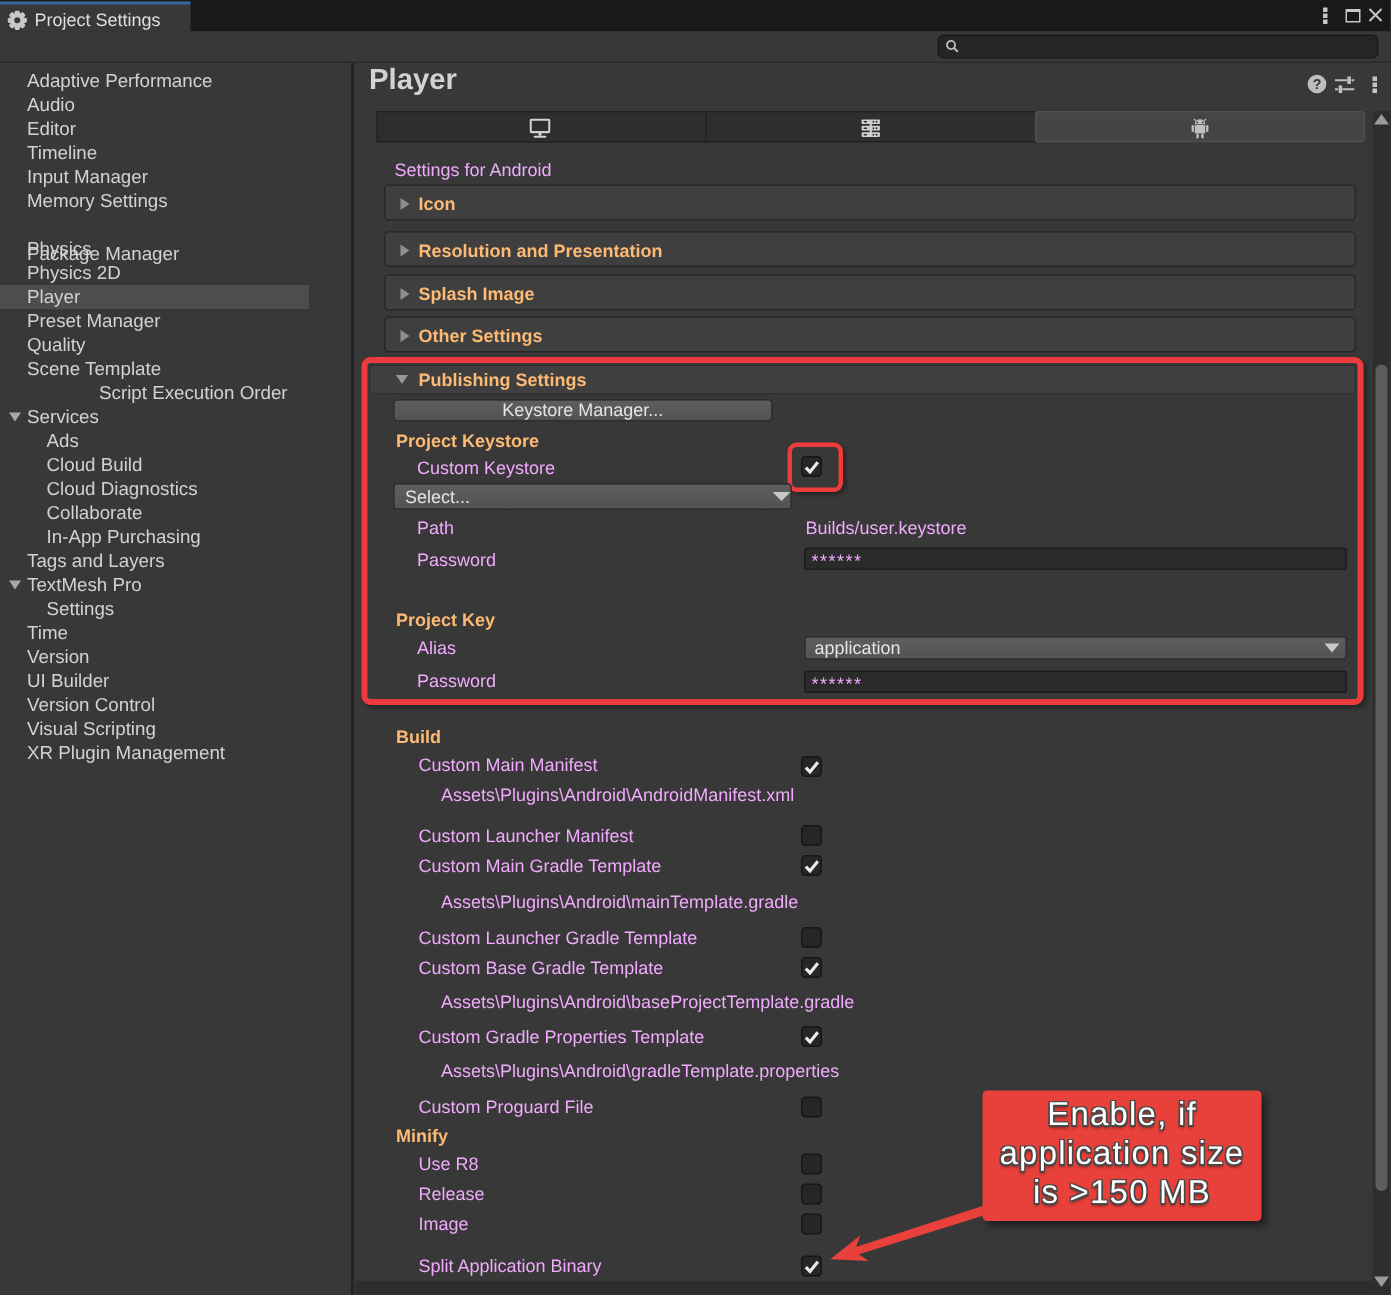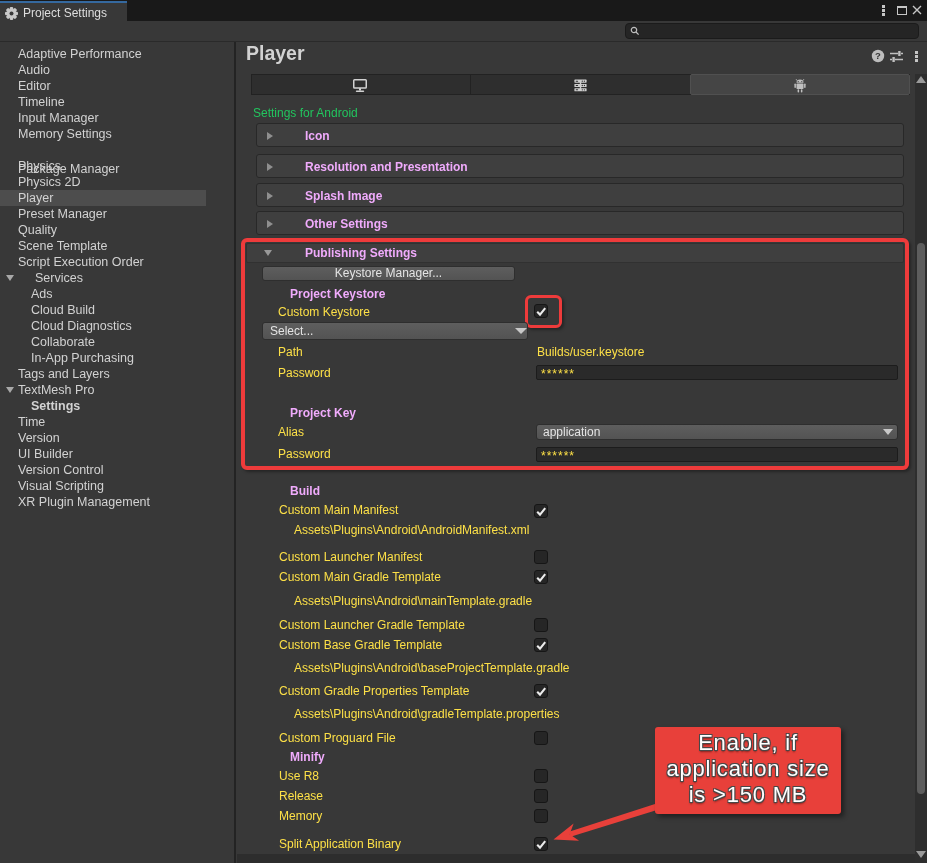--- a/index.html
+++ b/index.html
@@ -1,20 +1,20 @@
 <!DOCTYPE html>
 <html><head>
 <meta charset="utf-8">
 <style>
 * { margin:0; padding:0; box-sizing:border-box; }
 html,body { width:927px; height:863px; }
 body { background:#383838; font-family:"Liberation Sans",sans-serif; position:relative; overflow:hidden; }
 .abs { position:absolute; }
-.t { position:absolute; font-size:12px; line-height:16px; height:16px; white-space:nowrap; color:#fde047; }
-.b { font-weight:bold; color:#f0abfc;margin-left:26px; }
+.t { position:absolute; font-size:12px; line-height:16px; height:16px; white-space:nowrap; color:#f0abfc; }
+.b { font-weight:bold; color:#fdba74; }
 .hdr { position:absolute; left:256px; width:648px; height:24px; background:#3f3f3f; border:1px solid #282828; border-radius:3px; }
 .tri-r { width:0; height:0; border-top:4px solid transparent; border-bottom:4px solid transparent; border-left:6px solid #8f8f8f; }
 .tri-d { width:0; height:0; border-left:4.5px solid transparent; border-right:4.5px solid transparent; border-top:6px solid #989898; }
 .cb { position:absolute; width:14px; height:14px; background:#262626; border:1px solid #161616; border-radius:3px; }
 .dd { position:absolute; background:linear-gradient(180deg,#5e5e5e,#535353); border:1px solid #2e2e2e; border-radius:3px; }
 .in { position:absolute; background:#2a2a2a; border:1px solid #1c1c1c; border-radius:2px; }
 .si { position:absolute; left:0; width:206px; height:16px; }
 .si span { position:absolute; top:1px; font-size:12.5px; line-height:14px; color:#d2d2d2; white-space:nowrap; }
 </style>
 </head>
@@ -77,25 +77,25 @@
   </div>
 <div class="si" style="top:206px;">
     <span style="left:18px;">Preset Manager</span>
   </div>
 <div class="si" style="top:222px;">
     <span style="left:18px;">Quality</span>
   </div>
 <div class="si" style="top:238px;">
     <span style="left:18px;">Scene Template</span>
   </div>
-<div class="si" style="top:254px;">
+<div class="si" style="top:254px;margin-left:48px;">
     <span style="left:18px;">Script Execution Order</span>
   </div>
 <div class="si" style="top:270px;">
-    <span style="left:35px;">Services</span>
+    <span style="left:18px;">Services</span>
   </div>
 <div class="abs tri-d" style="left:5.5px;top:275px;border-top-color:#a8a8a8;"></div>
 <div class="si" style="top:286px;">
     <span style="left:31px;">Ads</span>
   </div>
 <div class="si" style="top:302px;">
     <span style="left:31px;">Cloud Build</span>
   </div>
 <div class="si" style="top:318px;">
     <span style="left:31px;">Cloud Diagnostics</span>
@@ -106,21 +106,21 @@
 <div class="si" style="top:350px;">
     <span style="left:31px;">In-App Purchasing</span>
   </div>
 <div class="si" style="top:366px;">
     <span style="left:18px;">Tags and Layers</span>
   </div>
 <div class="si" style="top:382px;">
     <span style="left:18px;">TextMesh Pro</span>
   </div>
 <div class="abs tri-d" style="left:5.5px;top:387px;border-top-color:#a8a8a8;"></div>
-<div class="si" style="top:398px;font-weight:bold;">
+<div class="si" style="top:398px;">
     <span style="left:31px;">Settings</span>
   </div>
 <div class="si" style="top:414px;">
     <span style="left:18px;">Time</span>
   </div>
 <div class="si" style="top:430px;">
     <span style="left:18px;">Version</span>
   </div>
 <div class="si" style="top:446px;">
     <span style="left:18px;">UI Builder</span>
@@ -179,21 +179,21 @@
   <path d="M4.1 2.6 L3.1 1.2 M9.9 2.6 L10.9 1.2" stroke="#c0c0c0" stroke-width="0.9"></path>
   <circle cx="5.2" cy="3.6" r="0.55" fill="#2e2e2e"></circle>
   <circle cx="8.8" cy="3.6" r="0.55" fill="#2e2e2e"></circle>
   <rect x="3.5" y="5.4" width="7" height="5.6" rx="0.8"></rect>
   <rect x="1.4" y="5.4" width="1.5" height="4.6" rx="0.75"></rect>
   <rect x="11.1" y="5.4" width="1.5" height="4.6" rx="0.75"></rect>
   <rect x="4.6" y="11.2" width="1.5" height="3.2" rx="0.7"></rect>
   <rect x="7.9" y="11.2" width="1.5" height="3.2" rx="0.7"></rect>
  </g>
 </svg>
-<div class="t" style="left:253px;top:105px;color:#22c55e;">Settings for Android</div>
+<div class="t" style="left:263px;top:105px;color:#f0abfc;">Settings for Android</div>
 <div class="hdr" style="top:123px;">
     <div class="tri-r" style="position:absolute;left:10px;top:8px;"></div>
     <div class="t b" style="left:22px;top:4px;">Icon</div>
   </div>
 <div class="hdr" style="top:154px;">
     <div class="tri-r" style="position:absolute;left:10px;top:8px;"></div>
     <div class="t b" style="left:22px;top:4px;">Resolution and Presentation</div>
   </div>
 <div class="hdr" style="top:183px;">
     <div class="tri-r" style="position:absolute;left:10px;top:8px;"></div>
@@ -262,21 +262,21 @@
     <path d="M2.2 6.8 L5 9.6 L10.2 3.2" fill="none" stroke="#ececec" stroke-width="2.1"></path>
   </svg>
 <div class="t " style="left:294px;top:706px;">Assets\Plugins\Android\gradleTemplate.properties</div>
 <div class="t " style="left:279px;top:730px;">Custom Proguard File</div>
 <div class="cb" style="left:534px;top:731px;"></div>
 <div class="t b" style="left:264px;top:749px;">Minify</div>
 <div class="t " style="left:279px;top:768px;">Use R8</div>
 <div class="cb" style="left:534px;top:769px;"></div>
 <div class="t " style="left:279px;top:788px;">Release</div>
 <div class="cb" style="left:534px;top:789px;"></div>
-<div class="t " style="left:279px;top:808px;">Memory</div>
+<div class="t " style="left:279px;top:808px;">Image</div>
 <div class="cb" style="left:534px;top:809px;"></div>
 <div class="t " style="left:279px;top:836px;">Split Application Binary</div>
 <div class="cb" style="left:534px;top:837px;"></div>
 <svg class="abs" style="left:535px;top:838px;" width="12" height="12" viewBox="0 0 12 12">
     <path d="M2.2 6.8 L5 9.6 L10.2 3.2" fill="none" stroke="#ececec" stroke-width="2.1"></path>
   </svg>
 
 <svg class="abs" style="left:545px;top:795px;" width="120" height="55" viewBox="0 0 120 55">
  <polygon fill="#e8403a" points="110,9 112,15 25.5,41.8 24,36.8"></polygon>
  <polygon fill="#e8403a" points="8.5,44.5 28.6,28.5 24.7,39.3 34.1,45.7"></polygon>

